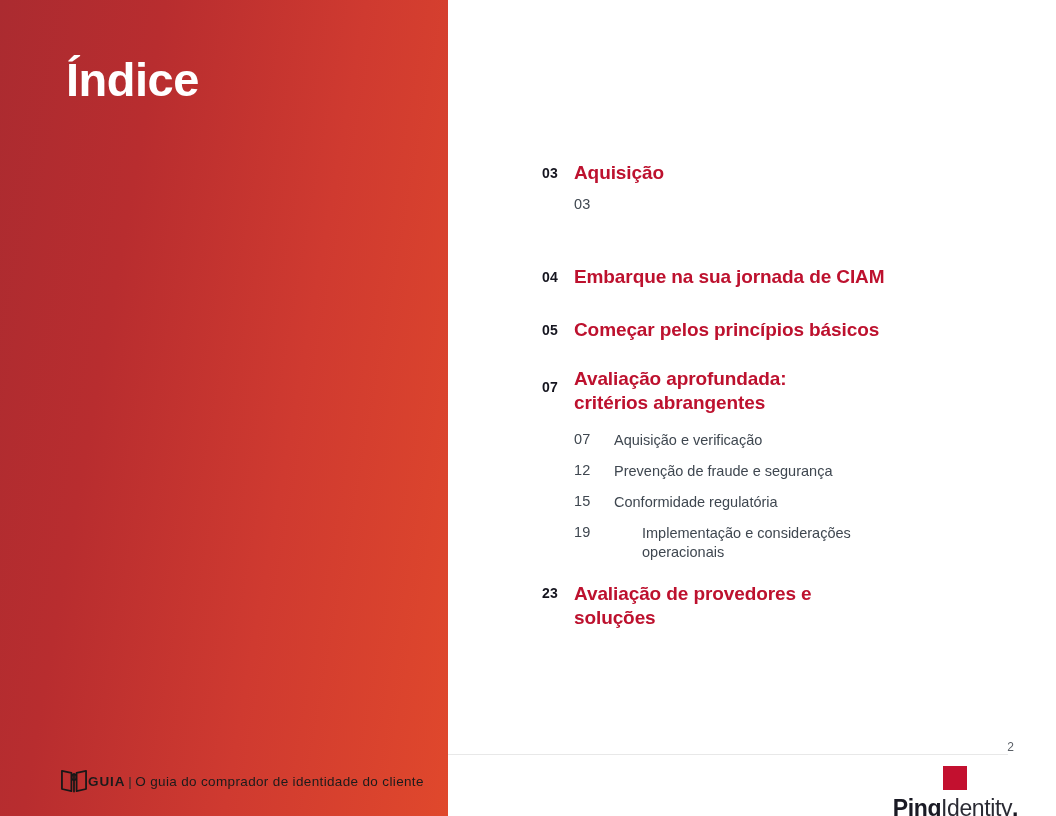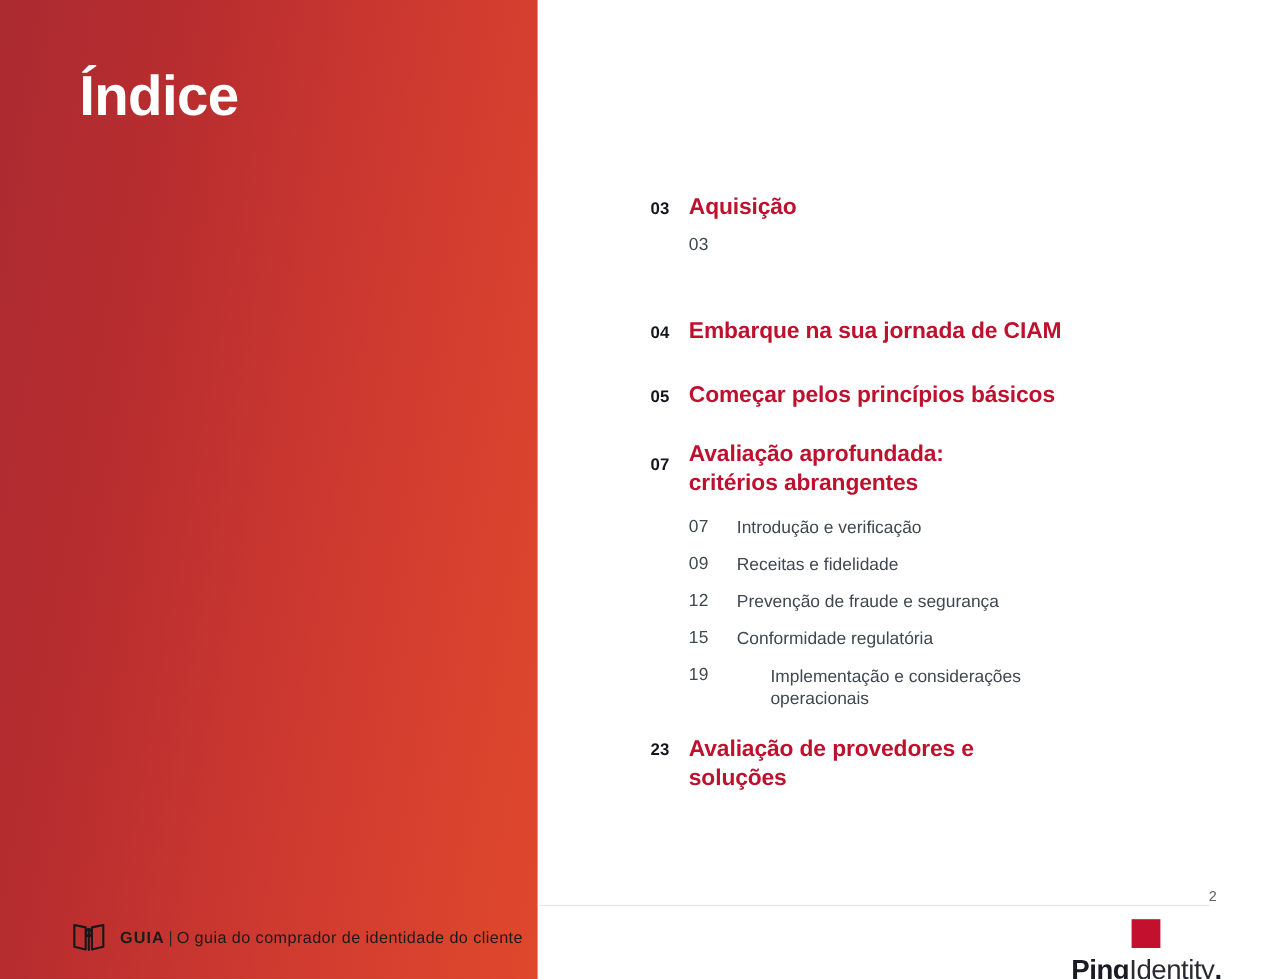--- a/index.html
+++ b/index.html
@@ -59,21 +59,20 @@
     height: 1px;
     background: #e8e8e8;
   }
 
   .footer-left {
     position: absolute;
     left: 60px;
     top: 14px;
     display: flex;
     align-items: center;
-    gap: 12px;
   }
 
   .book-icon {
     width: 28px;
     height: 26px;
     flex: 0 0 auto;
     display: block;
   }
 
   .footer-text {
@@ -227,25 +226,21 @@
       </div>
     </div>
 
     <div class="toc-group" style="margin-top:24px;">
       <div class="toc-main">
         <span class="num" style="top:12px;">07</span>
         <span class="label" style="max-width:260px;">Avaliação aprofundada: critérios abrangentes</span>
       </div>
       <div class="toc-sub" style="margin-top:15px;">
         <span class="num">07</span>
-        <span class="label">Introdução e verificação</span>
-      </div>
-      <div class="toc-sub" style="margin-top:9px;">
-        <span class="num">09</span>
-        <span class="label">Receitas e fidelidade</span>
+        <span class="label">Aquisição e verificação</span>
       </div>
       <div class="toc-sub" style="margin-top:9px;">
         <span class="num">12</span>
         <span class="label">Prevenção de fraude e segurança</span>
       </div>
       <div class="toc-sub" style="margin-top:9px;">
         <span class="num">15</span>
         <span class="label">Conformidade regulatória</span>
       </div>
       <div class="toc-sub" style="margin-top:9px;gap:28px;">

